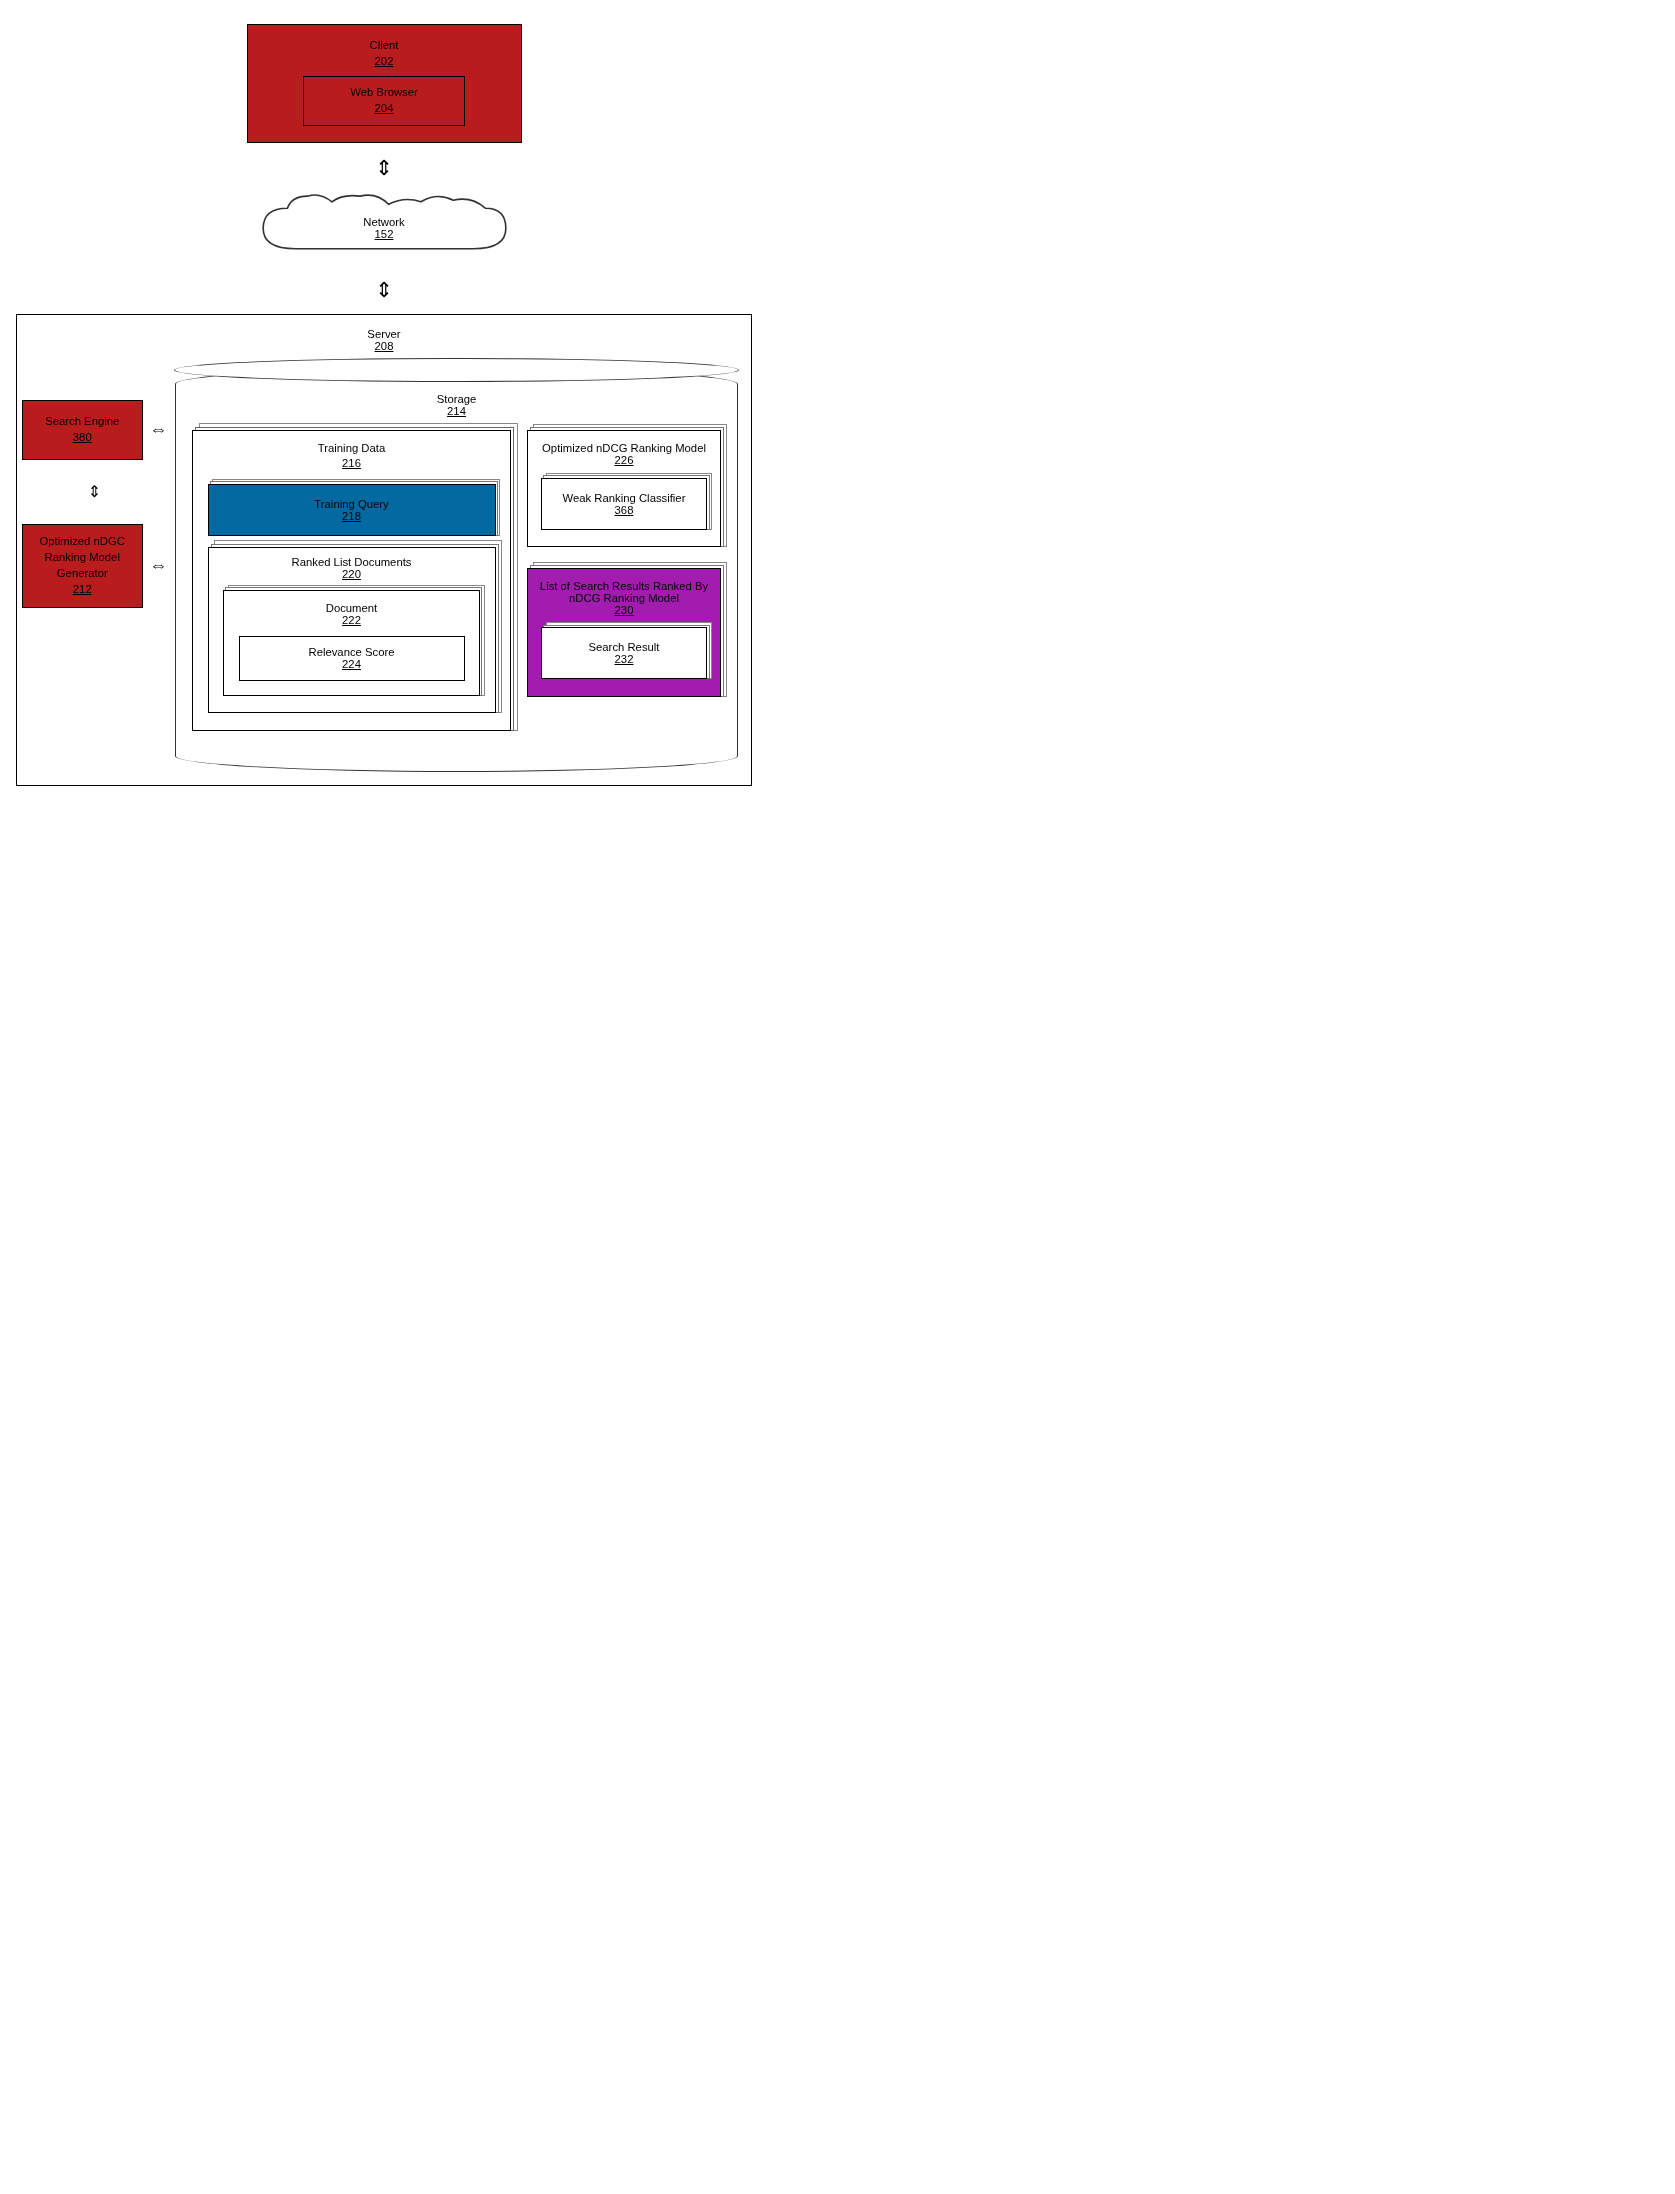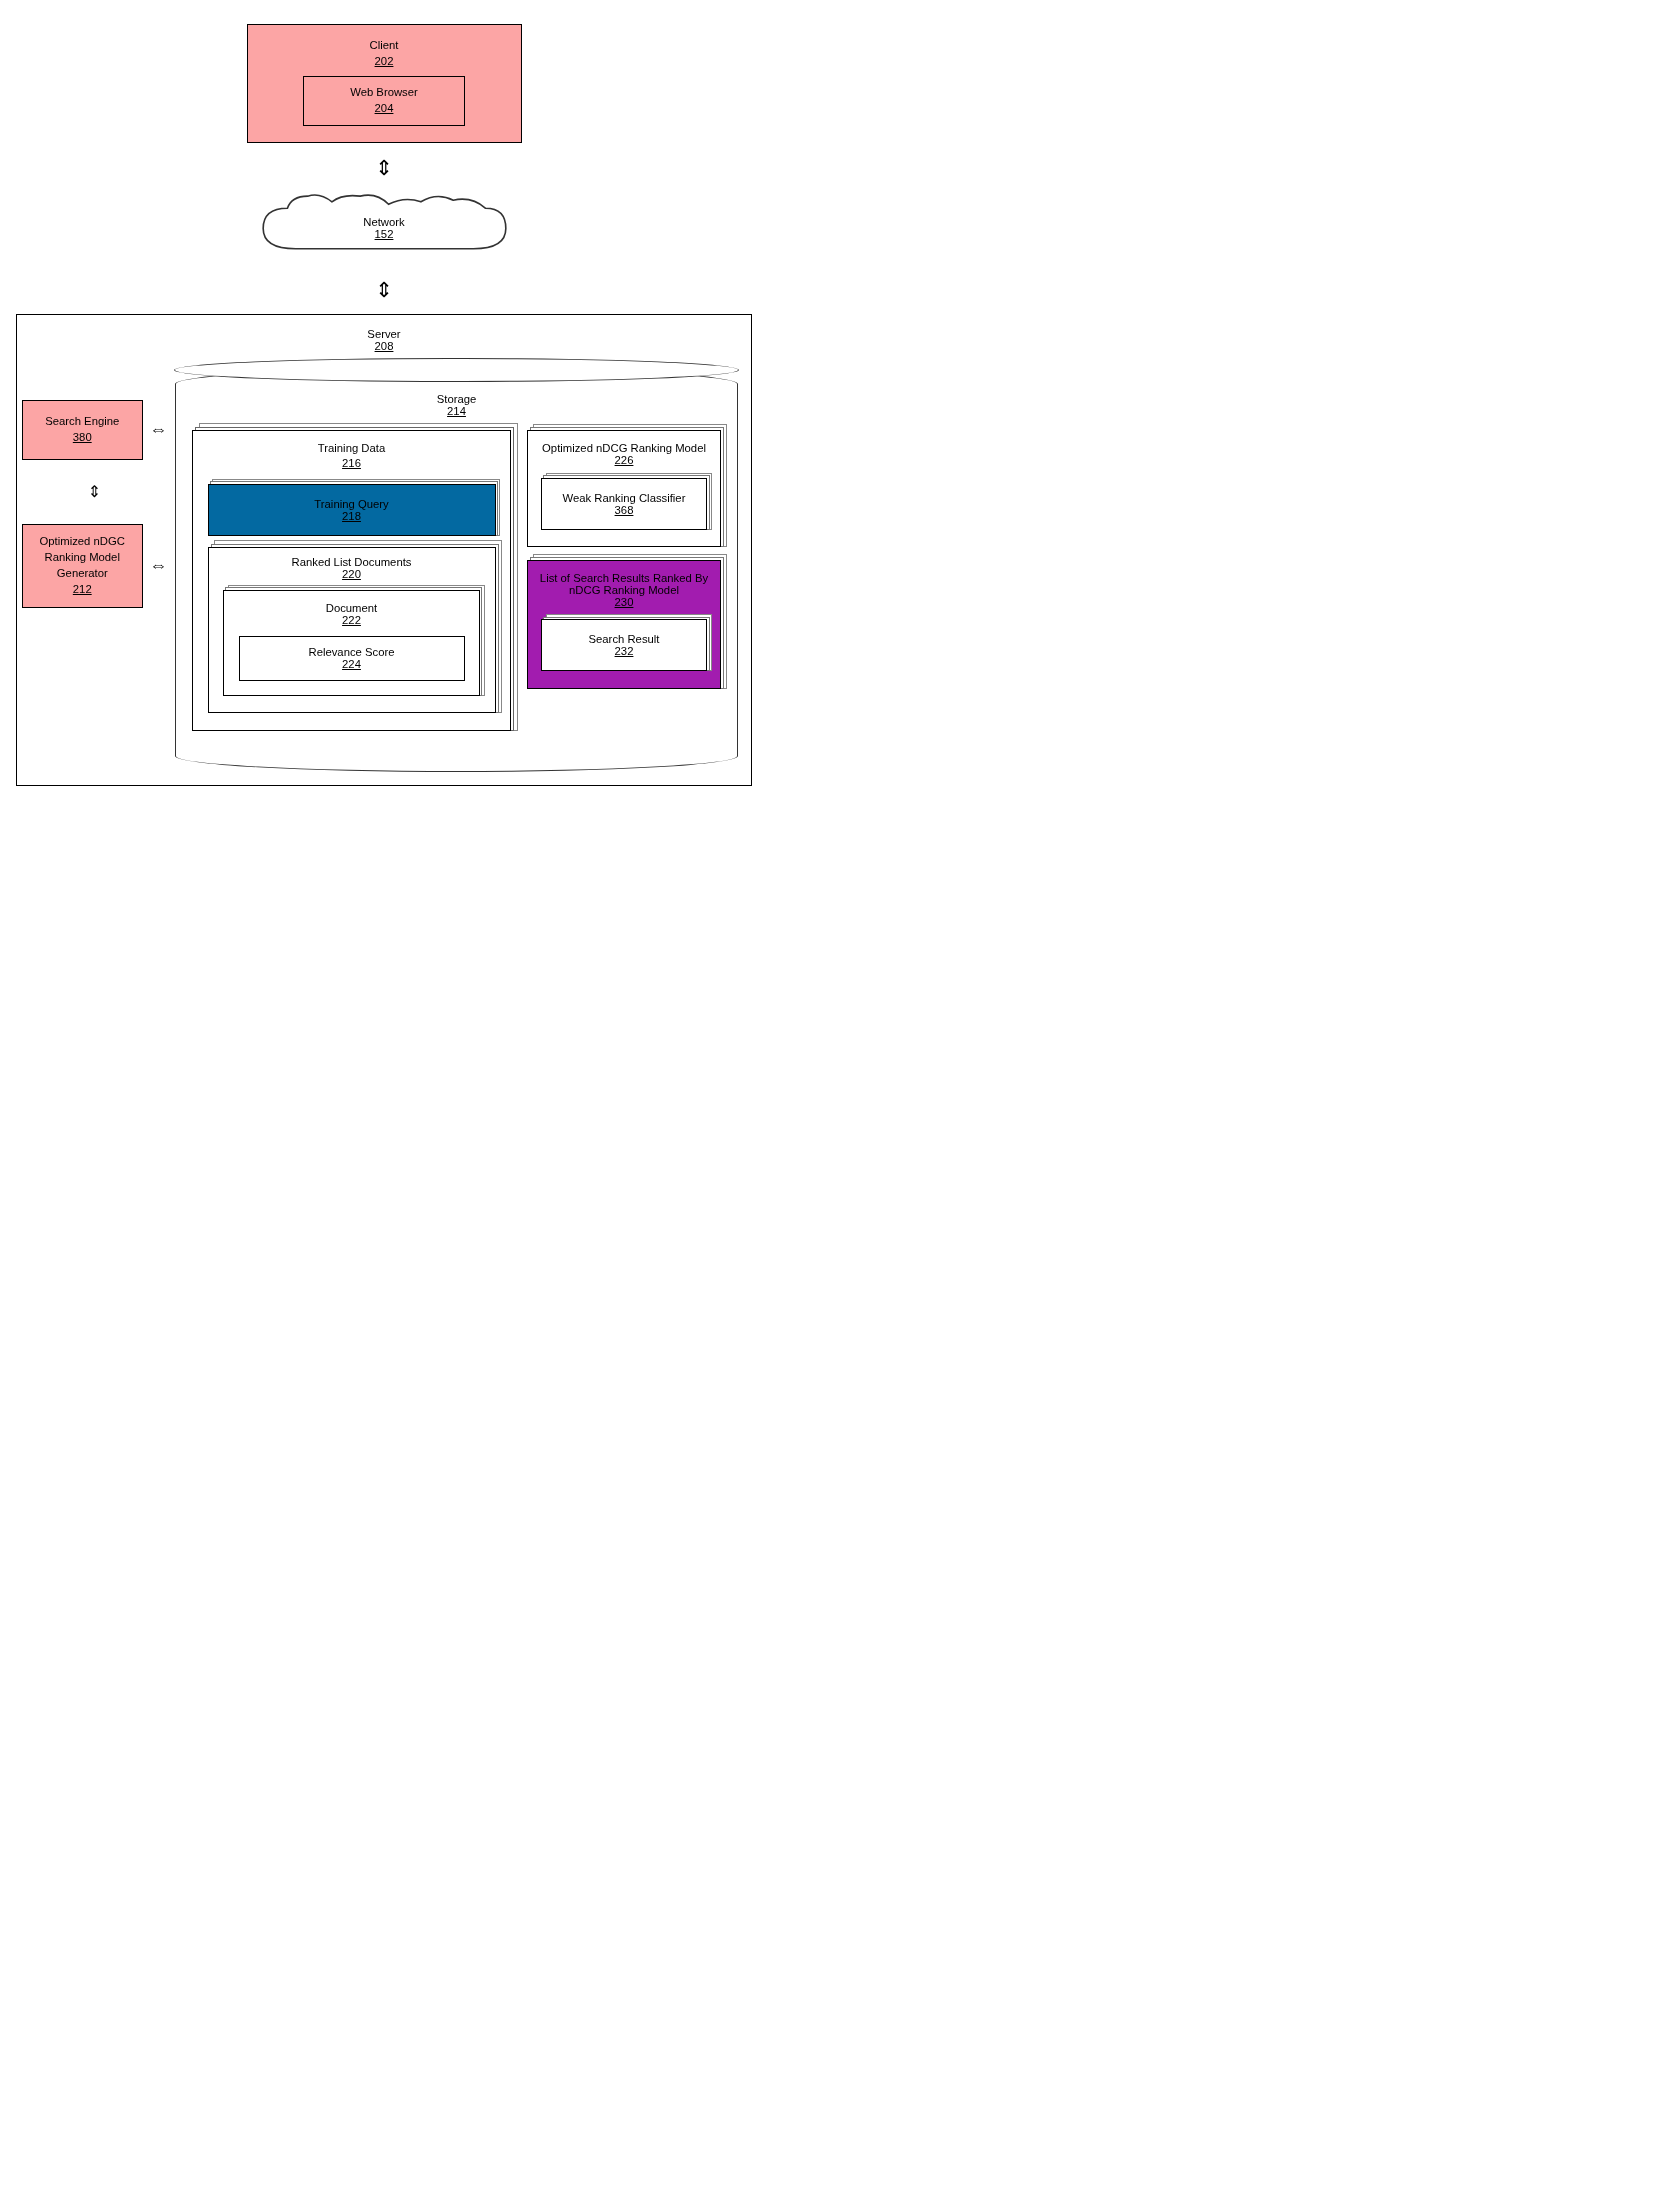--- a/index.html
+++ b/index.html
@@ -16,21 +16,21 @@
     .diagram {
       display: flex;
       flex-direction: column;
       align-items: center;
       gap: 0;
     }
 
     
     .box {
       border: 1.6px solid #000;
-      background: #fca5a5;
+      background: #b91c1c;
       text-align: center;
       padding: 8px 13px;
     }
 
     .box-label {
       font-size: 11.3px;
       line-height: 1.4;
     }
 
     .box-num {
@@ -185,21 +185,21 @@
     
     .training-data-area {
       flex: 1;
     }
 
     
     .storage-right-col {
       width: 194px;
       display: flex;
       flex-direction: column;
-      gap: 5px;
+      gap: 13px;
     }
 
     .underline { text-decoration: underline; }
   </style>
 </head>
 <body>
 
 <div class="diagram">
 
   <div class="box client-box">

